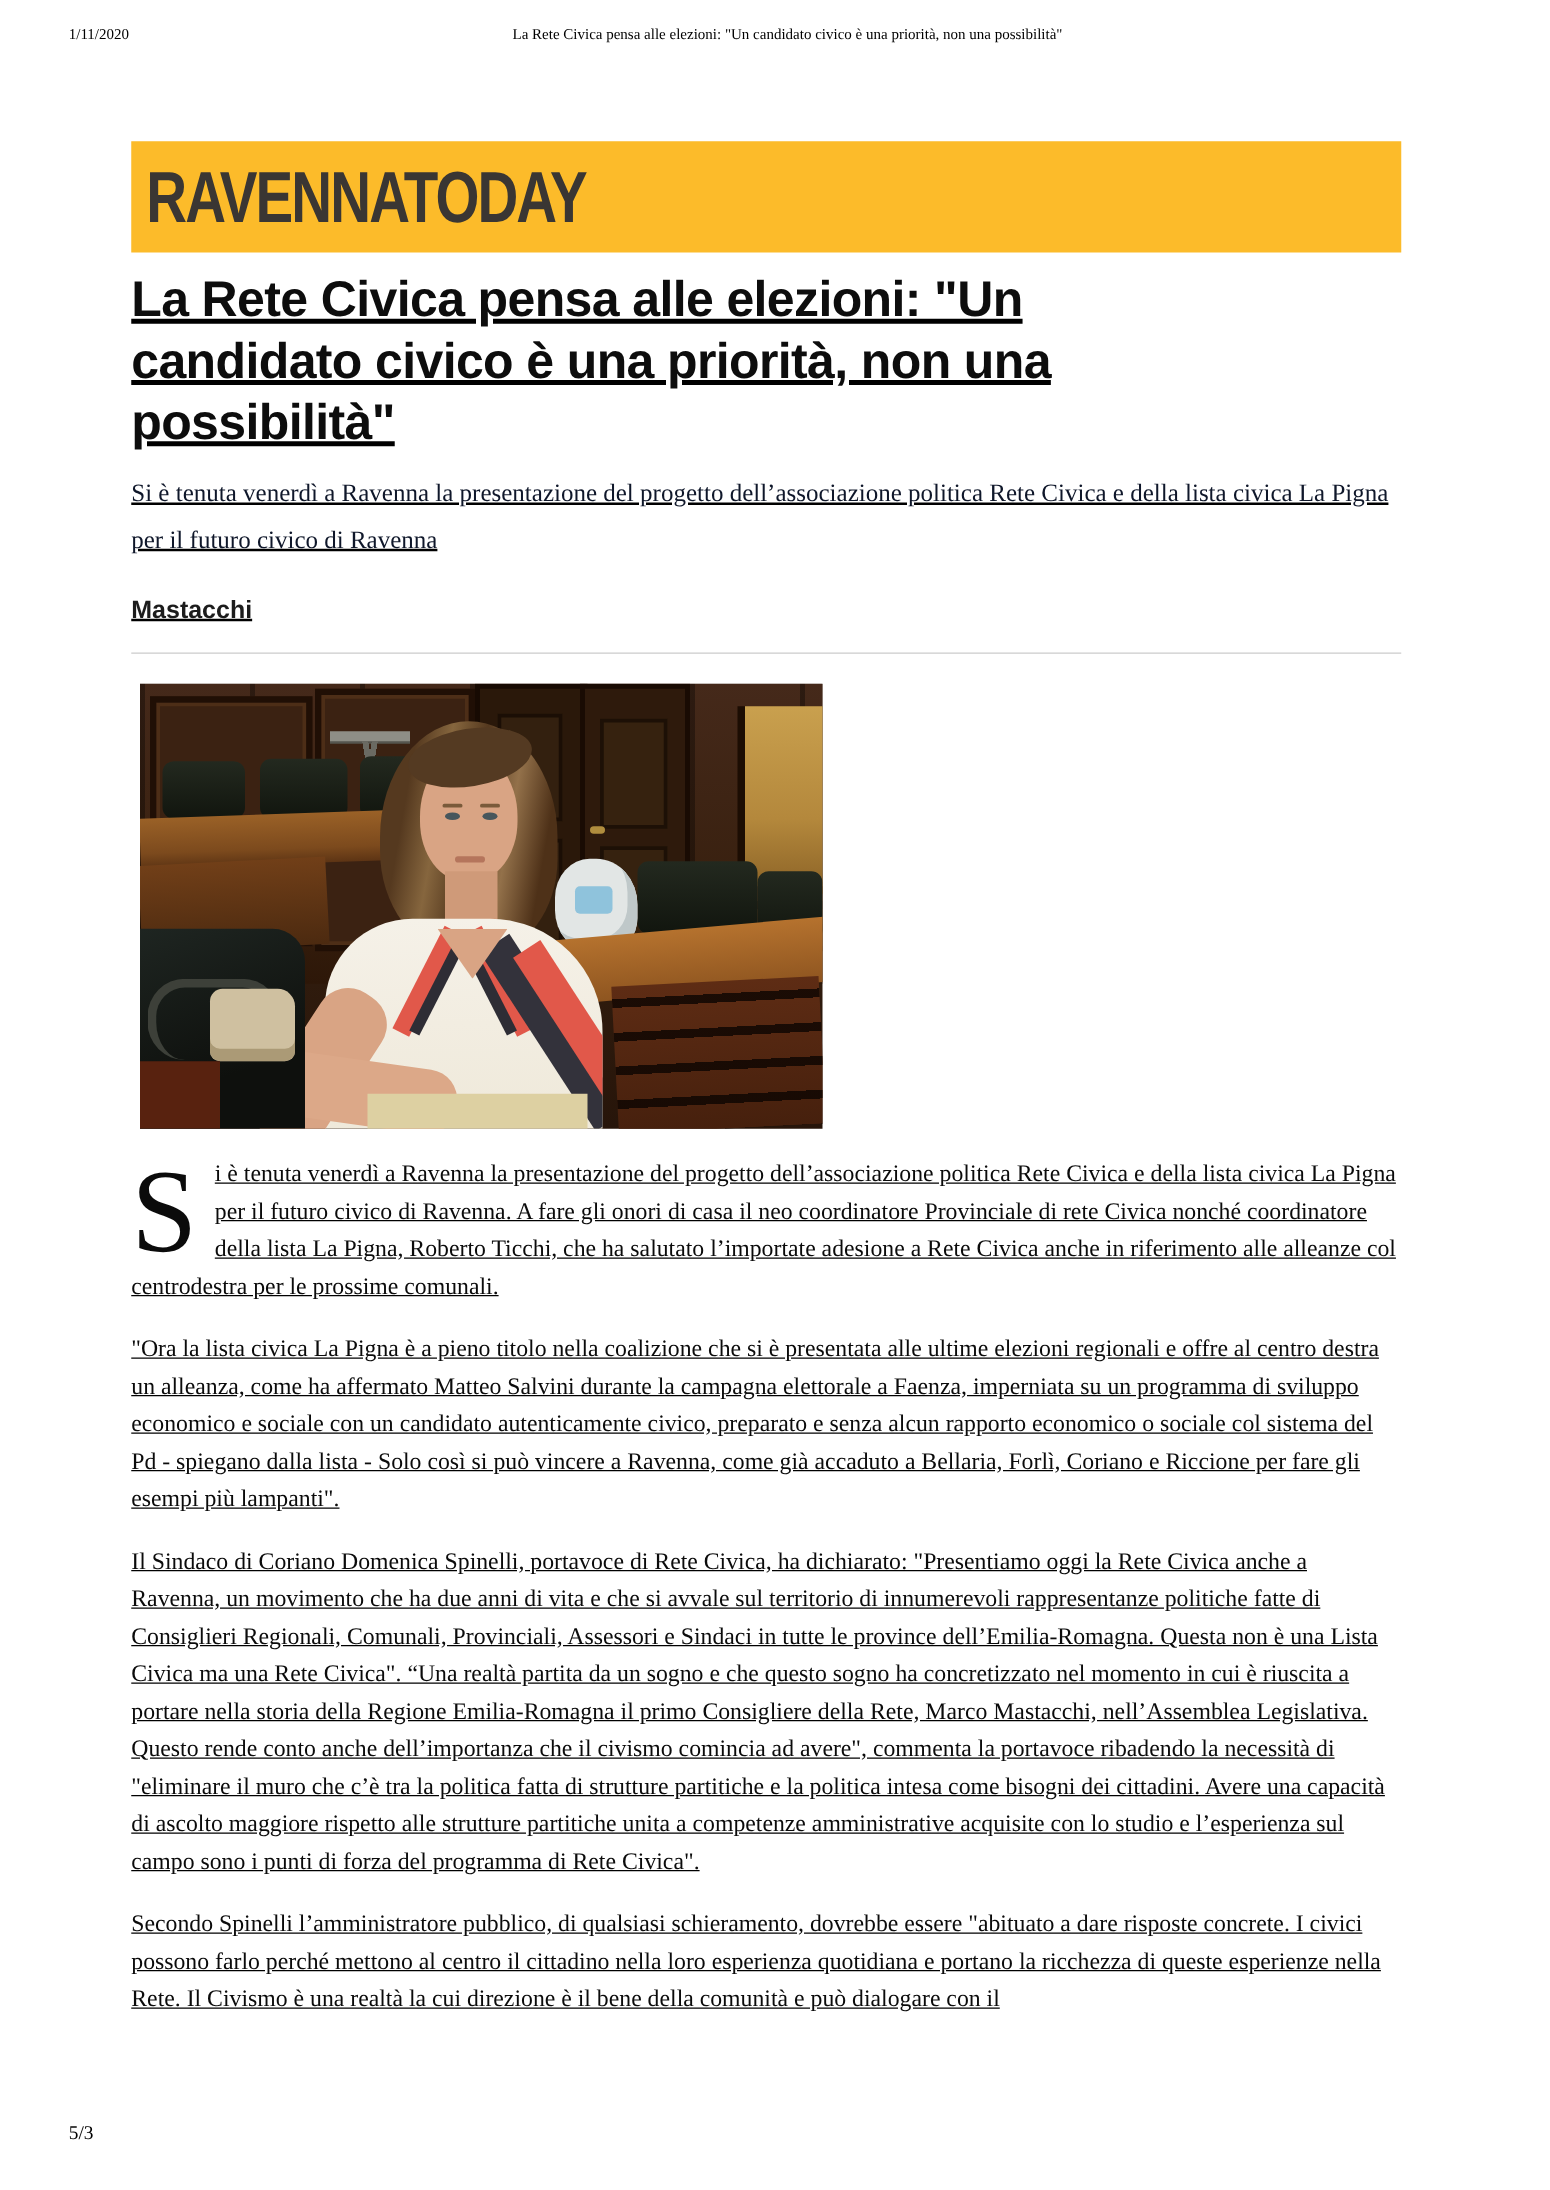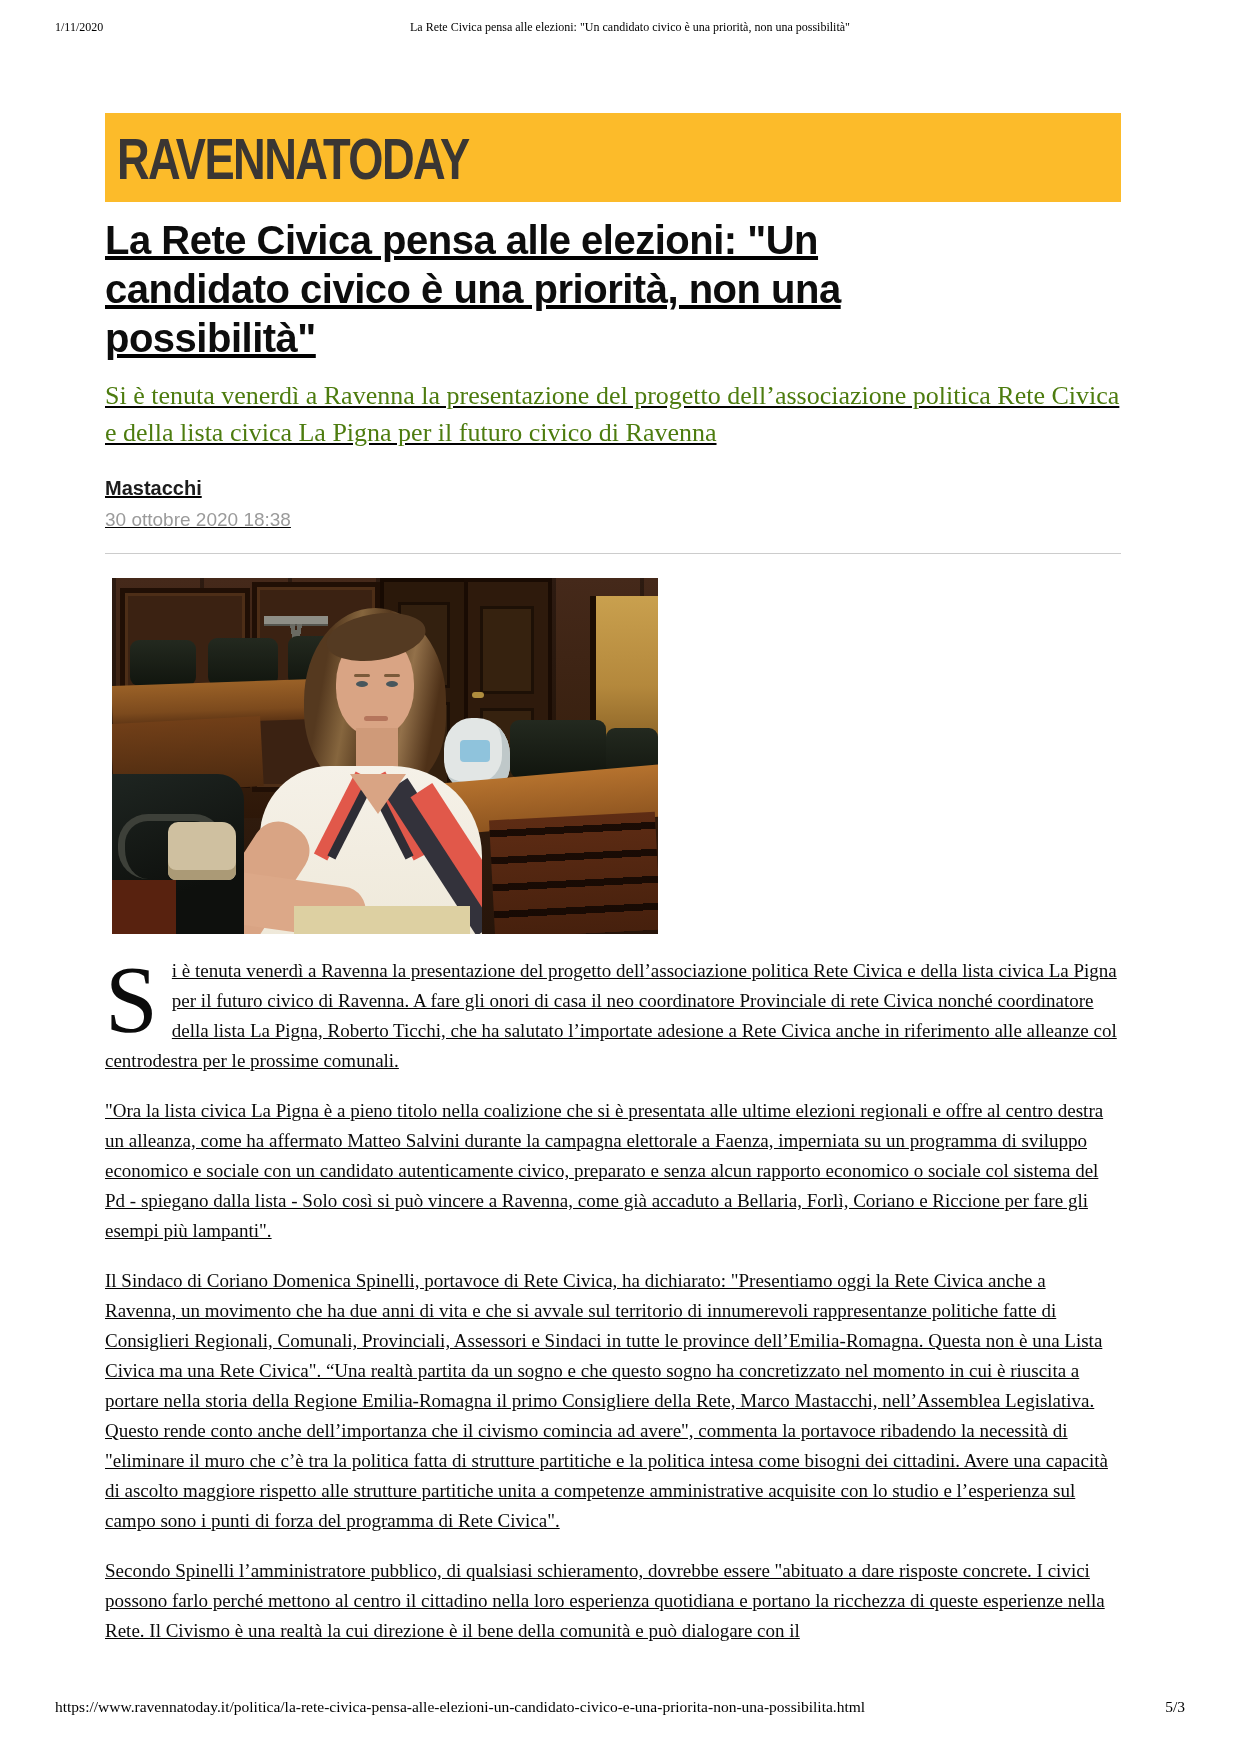--- a/index.html
+++ b/index.html
@@ -18,21 +18,21 @@
   .logo{
     position:absolute;left:12px;top:50%;transform:translateY(-50%) scaleX(0.78);transform-origin:0 50%;
     font-family:"Liberation Sans", sans-serif;font-weight:700;font-size:58px;letter-spacing:-2px;
     color:#3A3633;white-space:nowrap;
   }
   .headline{
     margin:14px 0 0 0;max-width:905px;
     font-family:"Liberation Sans", sans-serif;font-weight:700;font-size:40px;line-height:49px;
     letter-spacing:-0.5px;color:#0d0d0d;
   }
-  .standfirst{margin:14px 0 0 0;font-size:26px;line-height:37px;color:#4d7c0f;max-width:1016px;}
+  .standfirst{margin:14px 0 0 0;font-size:20px;line-height:37px;color:#0f172a;max-width:1016px;}
   .byline{margin:26px 0 0 0;font-family:"Liberation Sans", sans-serif;font-weight:700;font-size:20px;color:#1c1c1c;}
   .timestamp{margin:9px 0 0 0;font-family:"Liberation Sans", sans-serif;font-size:19px;color:#9B9B9B;}
   .divider{margin:22px 0 0 0;border:none;border-top:1px solid #cccccc;width:1016px;}
   
   .body-text{margin-top:22px;font-size:19px;line-height:30px;color:#0b0b0b;}
   .body-text p{margin:0 0 20px 0;}
   .dropcap{float:left;font-size:95px;line-height:76px;padding:6px 14px 0 0;color:#0b0b0b;}
   
   .photo{position:relative;width:546px;height:356px;margin:24px 0 0 7px;overflow:hidden;
          background:linear-gradient(180deg,#3c2517 0%,#321d0e 55%,#27150a 100%);}
@@ -111,21 +111,20 @@
 
   <div class="masthead">
     <span class="logo">RAVENNATODAY</span>
   </div>
 
   <h1 class="headline">La Rete Civica pensa alle elezioni: "Un candidato civico è una priorità, non una possibilità"</h1>
 
   <p class="standfirst">Si è tenuta venerdì a Ravenna la presentazione del progetto dell’associazione politica Rete Civica e della lista civica La Pigna per il futuro civico di Ravenna</p>
 
   <div class="byline">Mastacchi</div>
-  <div class="timestamp">30 ottobre 2020 18:38</div>
 
   <hr class="divider">
 
   <div class="photo">
     <div id="ph-wall"></div>
     <div id="ph-panel-a"></div>
     <div id="ph-panel-b"></div>
     <div id="ph-door2">
         <div class="dp"></div>
         <div class="dp2"></div>
@@ -180,15 +179,14 @@
   <div class="body-text">
     <p><span class="dropcap">S</span><span>i è tenuta venerdì a Ravenna la presentazione del progetto dell’associazione politica Rete Civica e della lista civica La Pigna per il futuro civico di Ravenna. A fare gli onori di casa il neo coordinatore Provinciale di rete Civica nonché coordinatore della lista La Pigna, Roberto Ticchi, che ha salutato l’importate adesione a Rete Civica anche in riferimento alle alleanze col centrodestra per le prossime comunali.</span></p>
     <p><span>"Ora la lista civica La Pigna è a pieno titolo nella coalizione che si è presentata alle ultime elezioni regionali e offre al centro destra un alleanza, come ha affermato Matteo Salvini durante la campagna elettorale a Faenza, imperniata su un programma di sviluppo economico e sociale con un candidato autenticamente civico, preparato e senza alcun rapporto economico o sociale col sistema del Pd - spiegano dalla lista - Solo così si può vincere a Ravenna, come già accaduto a Bellaria, Forlì, Coriano e Riccione per fare gli esempi più lampanti".</span></p>
     <p><span>Il Sindaco di Coriano Domenica Spinelli, portavoce di Rete Civica, ha dichiarato: "Presentiamo oggi la Rete Civica anche a Ravenna, un movimento che ha due anni di vita e che si avvale sul territorio di innumerevoli rappresentanze politiche fatte di Consiglieri Regionali, Comunali, Provinciali, Assessori e Sindaci in tutte le province dell’Emilia-Romagna. Questa non è una Lista Civica ma una Rete Civica". “Una realtà partita da un sogno e che questo sogno ha concretizzato nel momento in cui è riuscita a portare nella storia della Regione Emilia-Romagna il primo Consigliere della Rete, Marco Mastacchi, nell’Assemblea Legislativa. Questo rende conto anche dell’importanza che il civismo comincia ad avere", commenta la portavoce ribadendo la necessità di "eliminare il muro che c’è tra la politica fatta di strutture partitiche e la politica intesa come bisogni dei cittadini. Avere una capacità di ascolto maggiore rispetto alle strutture partitiche unita a competenze amministrative acquisite con lo studio e l’esperienza sul campo sono i punti di forza del programma di Rete Civica".</span></p>
     <p><span>Secondo Spinelli l’amministratore pubblico, di qualsiasi schieramento, dovrebbe essere "abituato a dare risposte concrete. I civici possono farlo perché mettono al centro il cittadino nella loro esperienza quotidiana e portano la ricchezza di queste esperienze nella Rete. Il Civismo è una realtà la cui direzione è il bene della comunità e può dialogare con il</span></p>
   </div>
 
 </div>
 
 <div class="print-footer">
-  <span>https://www.ravennatoday.it/politica/la-rete-civica-pensa-alle-elezioni-un-candidato-civico-e-una-priorita-non-una-possibilita.html</span>
   <span>5/3</span>
 </div>
 
 </body></html>

